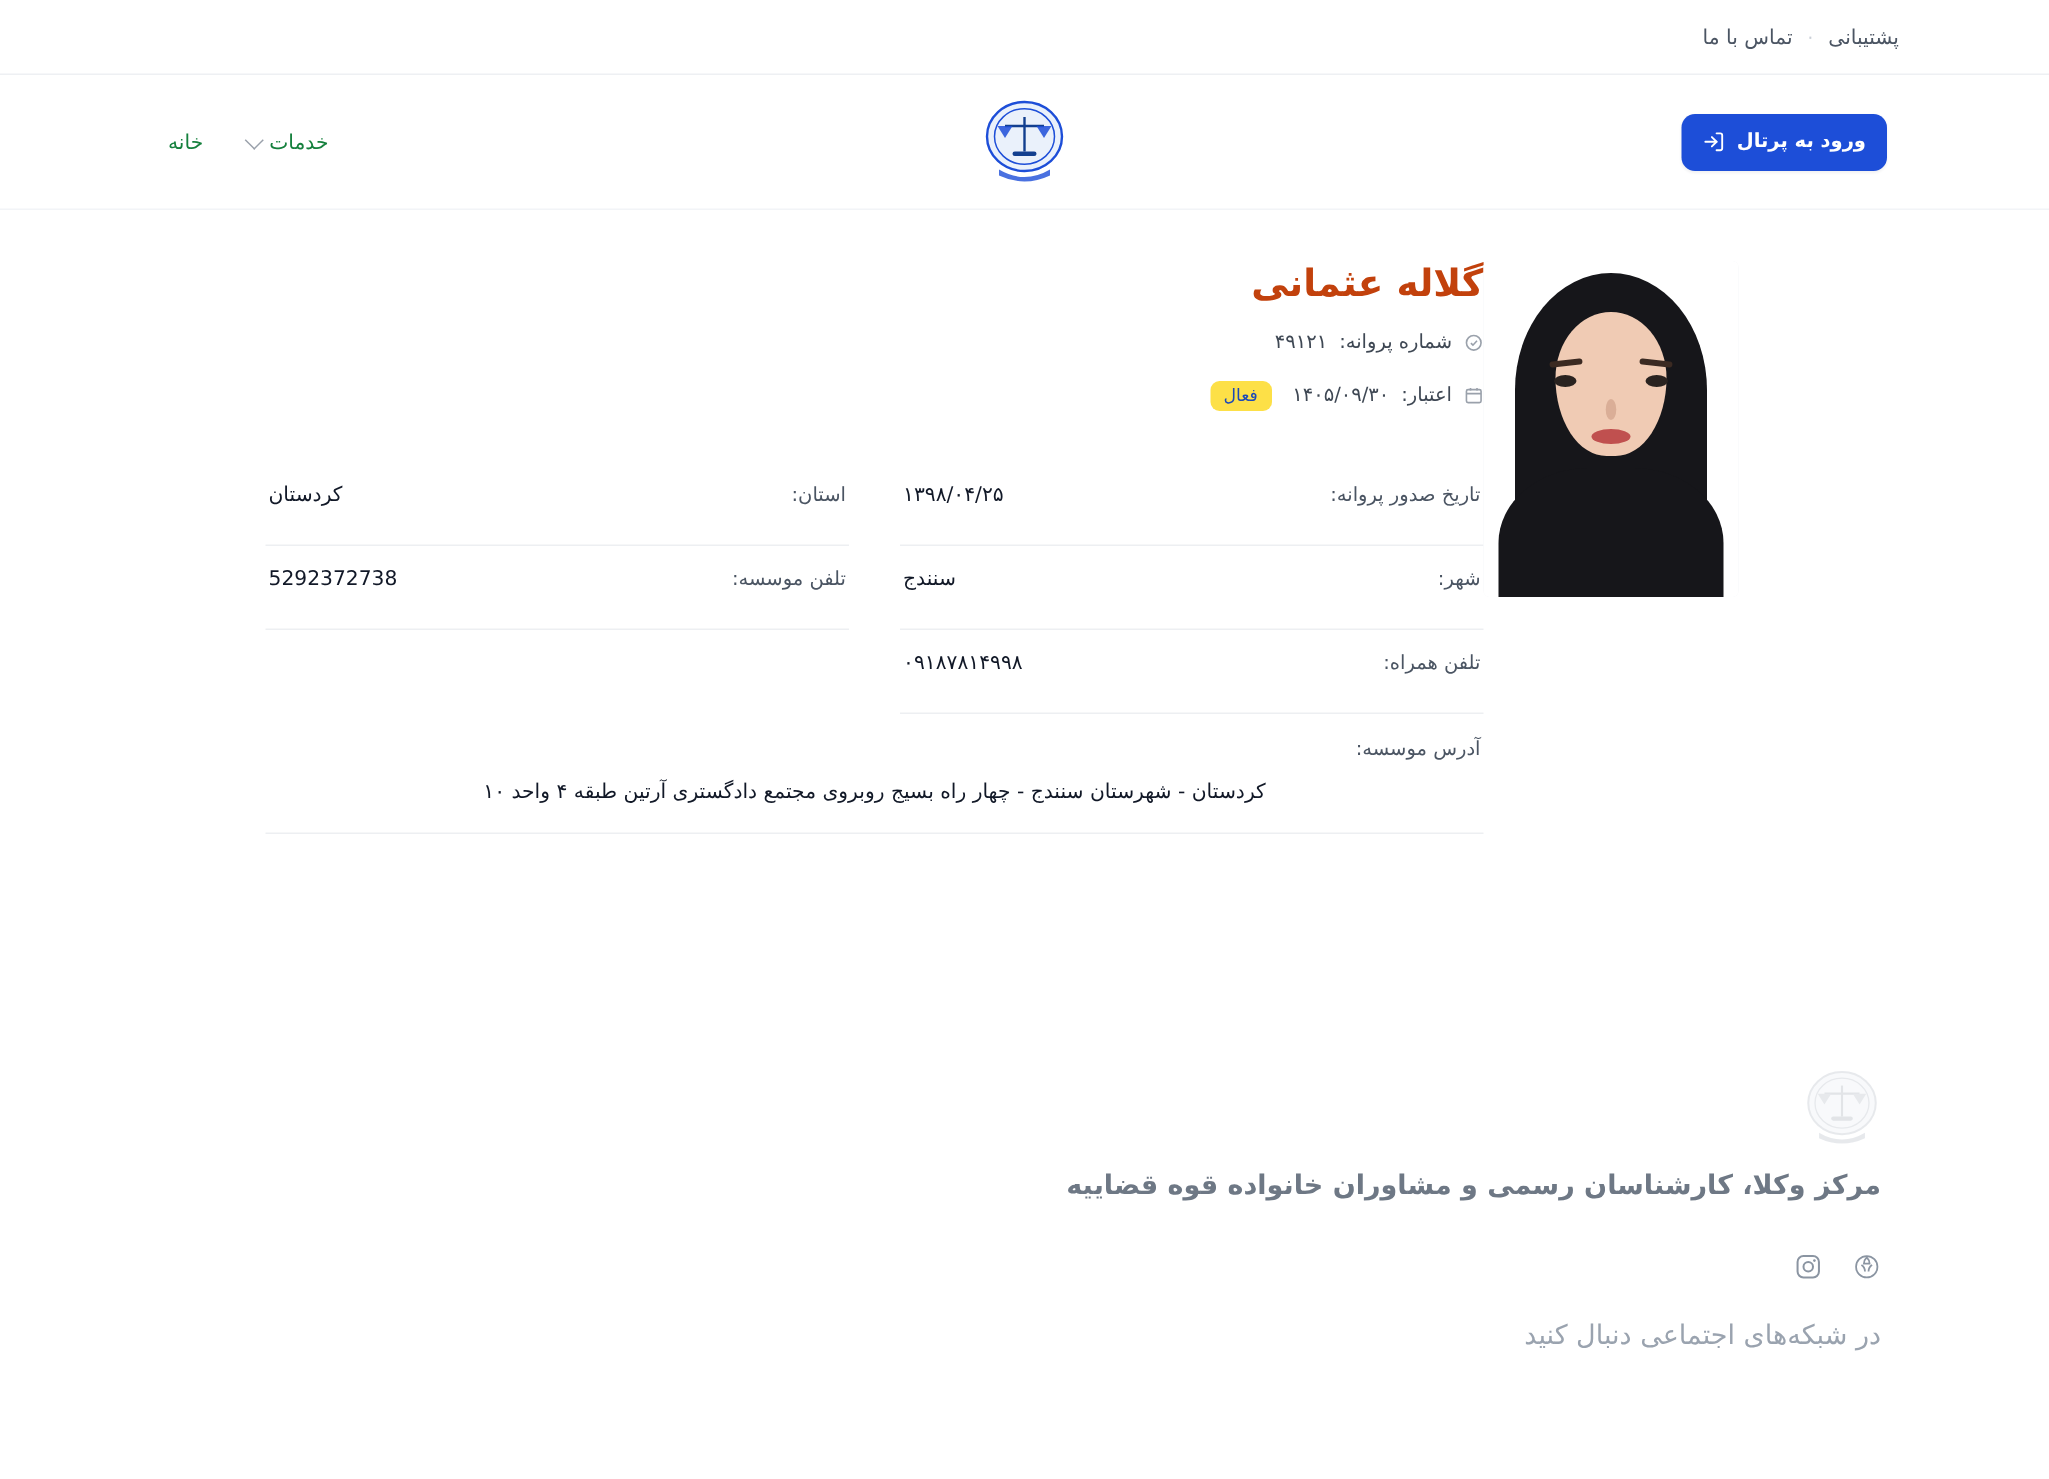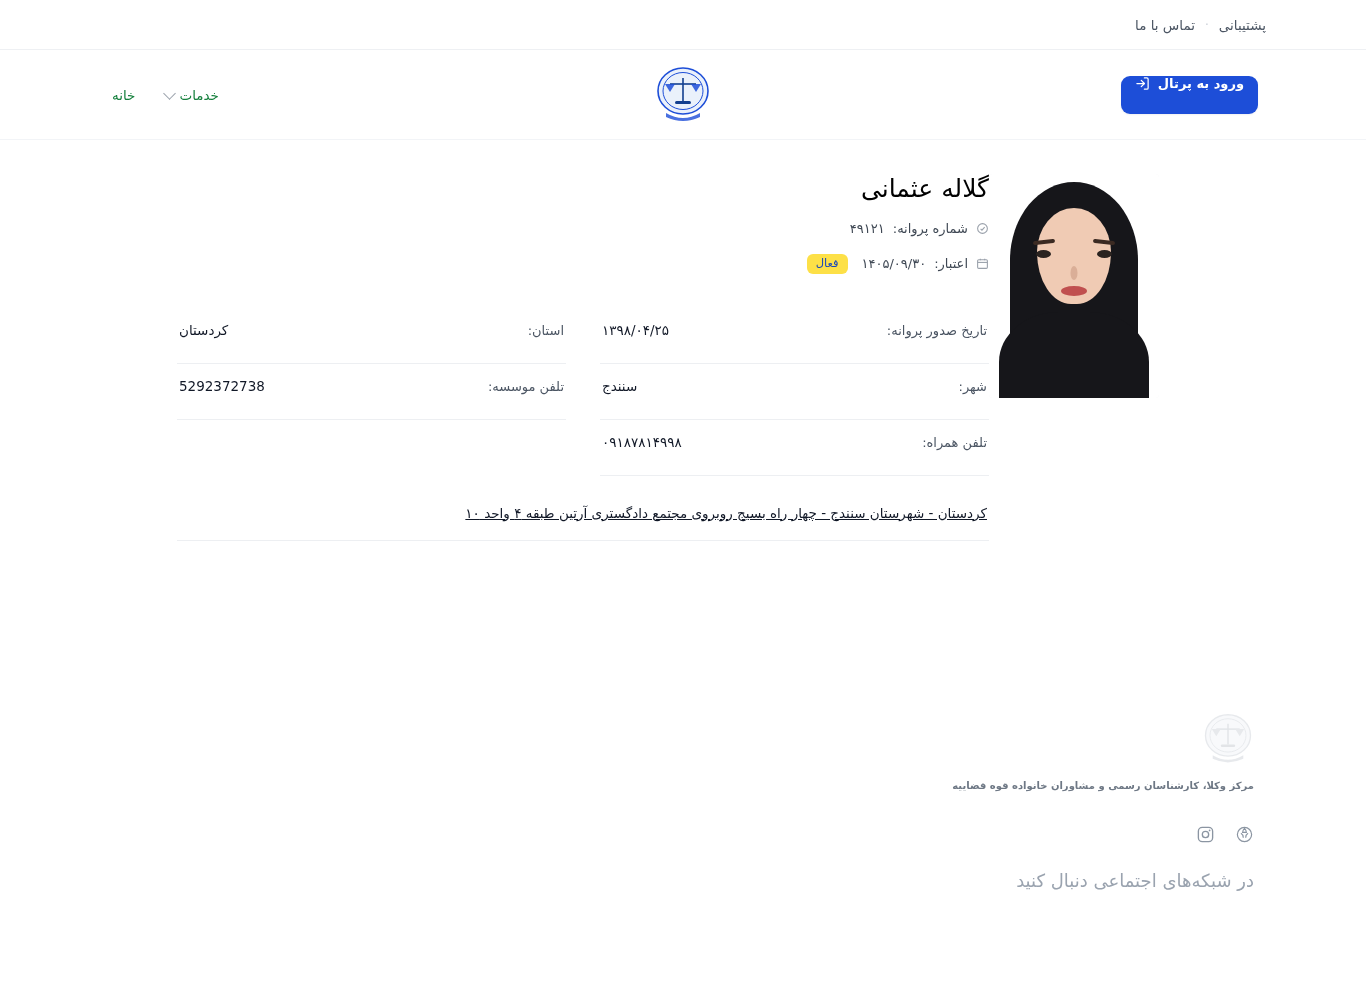--- a/index.html
+++ b/index.html
@@ -49,21 +49,21 @@
     background: #1d4ed8;
     color: #fff;
     border: none;
     border-radius: 9px;
     height: 38px;
     padding: 0 14px;
     font-size: 13px;
     font-weight: bold;
     font-family: "DejaVu Sans", "Liberation Sans", sans-serif;
     display: inline-flex;
-    align-items: flex-start;
+    align-items: center;
     gap: 8px;
     cursor: pointer;
     box-shadow: 0 1px 2px rgba(16,24,40,.06);
   }
   .login-btn svg { display: block; }
   .brand-logo {
     position: absolute;
     left: 50%;
     top: 50%;
     transform: translate(-50%, -50%);
@@ -155,22 +155,22 @@
   }
   .ph-shoulder {
     position:absolute; bottom:0; left:50%; transform:translateX(-50%);
     width:150px; height:86px; background:#16161a;
     border-radius: 60px 60px 0 0 / 50px 50px 0 0;
   }
 
   .info-col { flex: 1; direction: rtl; }
   .name {
     font-size: 25px;
-    font-weight: normal;
-    color: #000000;
+    font-weight: bold;
+    color: #c2410c;
     text-align: right;
     letter-spacing: -.2px;
   }
   .role {
     margin-top: 12px;
     font-size: 13.5px;
     color: #5b6471;
     text-align: right;
   }
   .meta-row {
@@ -213,35 +213,35 @@
   }
   .field.empty { border-bottom: none; }
   .field-label { font-size: 13px; color: #4b5563; white-space: nowrap; }
   .field-value { font-size: 13.5px; color: #111827; }
   .field-wide {
     grid-column: 1 / span 2;
     border-bottom: 1px solid #edeff2;
     padding: 16px 2px 16px 2px;
   }
   .field-wide .field-label { display:block; text-align: right; }
-  .field-wide .field-value { display:block; text-align: right; margin-top: 10px; line-height: 1.7; text-decoration: underline; }
+  .field-wide .field-value { display:block; text-align: center; margin-top: 10px; line-height: 1.7; }
 
   
   .footer {
     position: absolute;
     left: 0; right: 0;
     top: 712px;
     padding: 0 112px;
     direction: rtl;
   }
   .footer-inner { display: flex; flex-direction: column; align-items: flex-start; }
   .footer-logo { width: 52px; height: 54px; opacity: .28; }
   .footer-title {
     margin-top: 14px;
-    font-size: 10px;
+    font-size: 18px;
     font-weight: bold;
     color: #6e7885;
   }
   .footer-social {
     margin-top: 34px;
     display: flex;
     gap: 20px;
     flex-direction: row-reverse;
   }
   .soc { width: 19px; height: 19px; color: #8b95a2; cursor: pointer; display:block; }
@@ -363,20 +363,21 @@
           <span class="field-value">5292372738</span>
         </div>
 
         <div class="field">
           <span class="field-label">تلفن همراه:</span>
           <span class="field-value">۰۹۱۸۷۸۱۴۹۹۸</span>
         </div>
         <div class="field empty"></div>
 
         <div class="field-wide">
+          <span class="field-label">آدرس موسسه:</span>
           <span class="field-value">کردستان - شهرستان سنندج - چهار راه بسیج روبروی مجتمع دادگستری آرتین طبقه ۴ واحد ۱۰</span>
         </div>
       </div>
     </div>
   </div>
 </div>
 
 <div class="footer">
   <div class="footer-inner">
     <div class="footer-logo">

